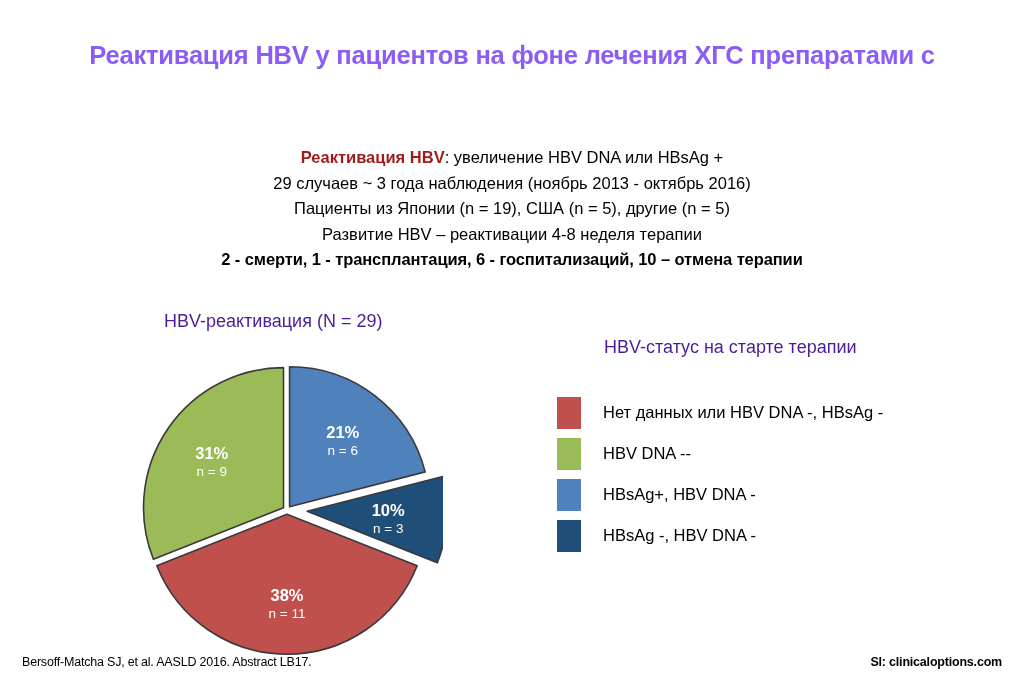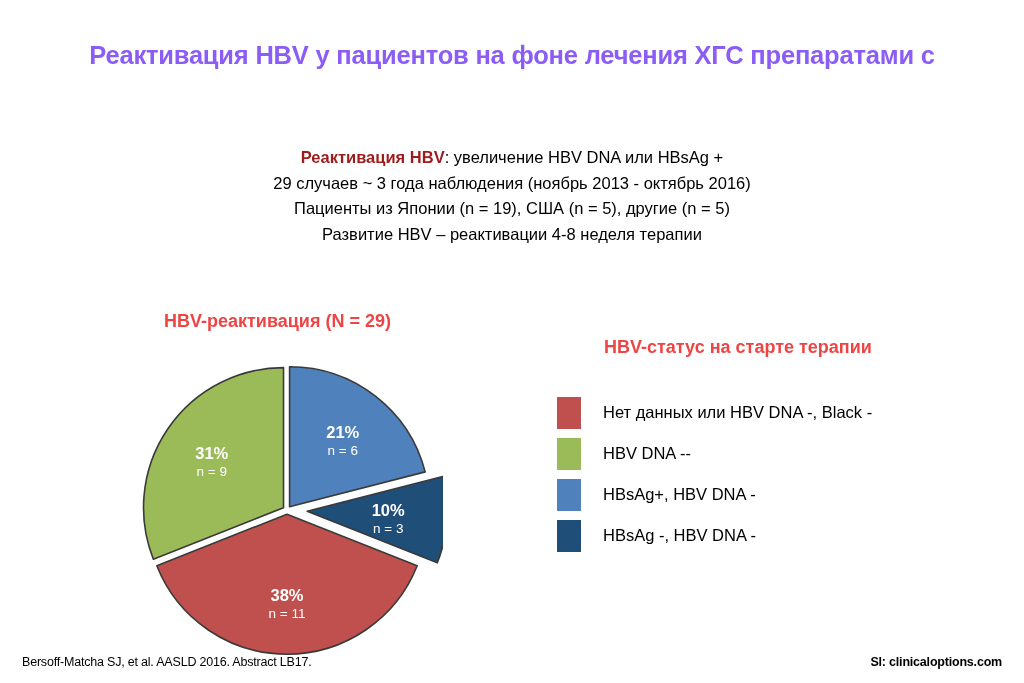--- a/index.html
+++ b/index.html
@@ -47,22 +47,22 @@
   .facts .accent {
     color: #9e1b1b;
     font-weight: bold;
     text-align: center;
   }
 
   
   .sec-head {
     position: absolute;
     font-size: 18px;
-    font-weight: bold;
-    color: #ef4444;
+    font-weight: normal;
+    color: #4c1d95;
     white-space: nowrap;
   }
   .sec-head.left  { left: 164px; top: 311px; }
   .sec-head.right { left: 604px; top: 311px; margin-top: 26px; }
 
   
   .pie-wrap {
     position: absolute;
     left: 133px;
     top: 358px;
@@ -120,20 +120,21 @@
 
 <div class="slide-title">
   <span class="tline">Реактивация HBV у пациентов  на фоне лечения ХГС препаратами с</span>
 </div>
 
 <div class="facts">
   <span class="fline"><span class="accent">Реактивация HBV</span><span>: увеличение HBV DNA или HBsAg +</span></span>
   <span class="fline">29 случаев ~ 3 года наблюдения (ноябрь 2013 - октябрь 2016)</span>
   <span class="fline">Пациенты из Японии (n = 19), США (n = 5), другие (n = 5)</span>
   <span class="fline">Развитие HBV – реактивации 4-8 неделя терапии</span>
+  <span class="fline bold">2  - смерти, 1 - трансплантация, 6 - госпитализаций, 10 – отмена терапии</span>
 </div>
 
 <div class="sec-head left">HBV-реактивация (N = 29)</div>
 <div class="sec-head right">HBV-статус на старте терапии</div>
 
 <div class="pie-wrap">
   <svg viewBox="0 0 310 300">
     <g id="pie-slices">
         <path d="M 156.5742096253425 148.6813489480221 L 156.5742096253425 8.681348948022105 A 140 140 0 0 1 292.1758521833508 113.86476474494242 Z" fill="#4f81bd" class="slice-path"></path>
         <path d="M 174.1601399142511 153.26836849449214 L 309.7617824722594 118.45178429141245 A 140 140 0 0 1 304.32884793860626 204.80580587034703 Z" fill="#1f4e79" class="slice-path"></path>
@@ -145,21 +146,21 @@
         <text class="slice-label" x="255.19991026262673" y="158.36695868027238"><tspan class="pct" x="255.19991026262673" dy="0">10%</tspan><tspan class="cnt" x="255.19991026262673" dy="17">n = 3</tspan></text>
         <text class="slice-label" x="154" y="243"><tspan class="pct" x="154" dy="0">38%</tspan><tspan class="cnt" x="154" dy="17">n = 11</tspan></text>
         <text class="slice-label" x="78.73566774101486" y="100.85041261545615"><tspan class="pct" x="78.73566774101486" dy="0">31%</tspan><tspan class="cnt" x="78.73566774101486" dy="17">n = 9</tspan></text>
       </g>
   </svg>
 </div>
 
 <div class="legend" id="legend">
     <div class="legend-row">
       <span class="legend-sw" style="background: rgb(192, 80, 77);"></span>
-      <span class="legend-txt">Нет данных или HBV DNA -, Black -</span>
+      <span class="legend-txt">Нет данных или HBV DNA -, HBsAg -</span>
     </div>
     <div class="legend-row">
       <span class="legend-sw" style="background: rgb(155, 187, 89);"></span>
       <span class="legend-txt">HBV DNA  --</span>
     </div>
     <div class="legend-row">
       <span class="legend-sw" style="background: rgb(79, 129, 189);"></span>
       <span class="legend-txt">HBsAg+, HBV DNA -</span>
     </div>
     <div class="legend-row">

